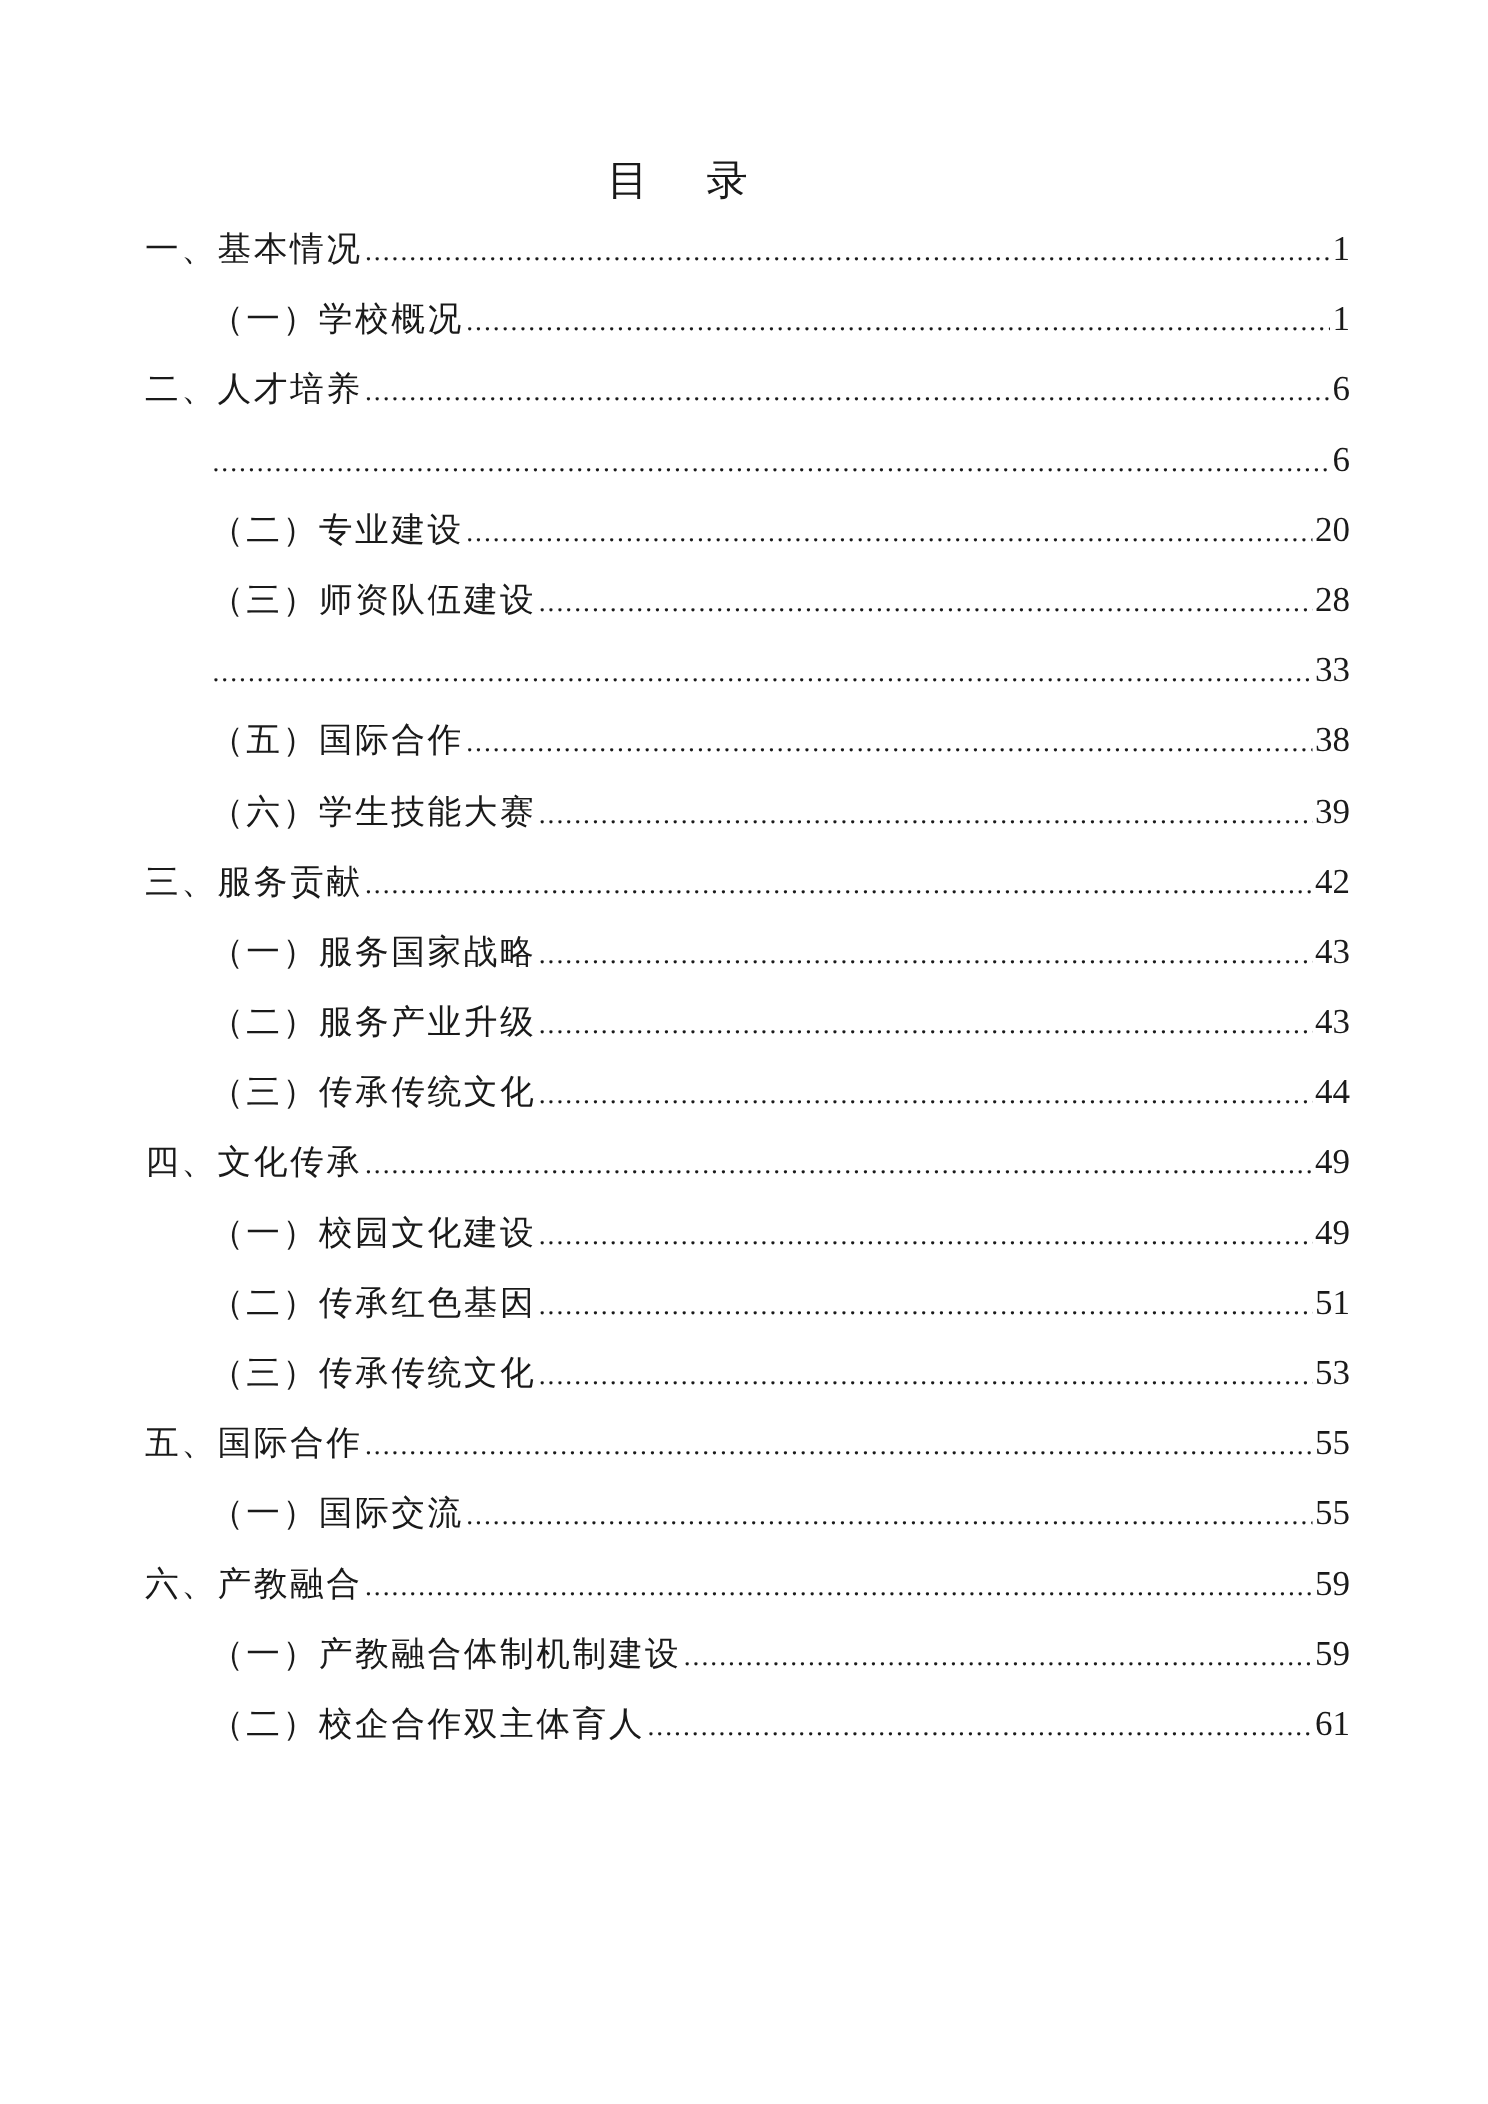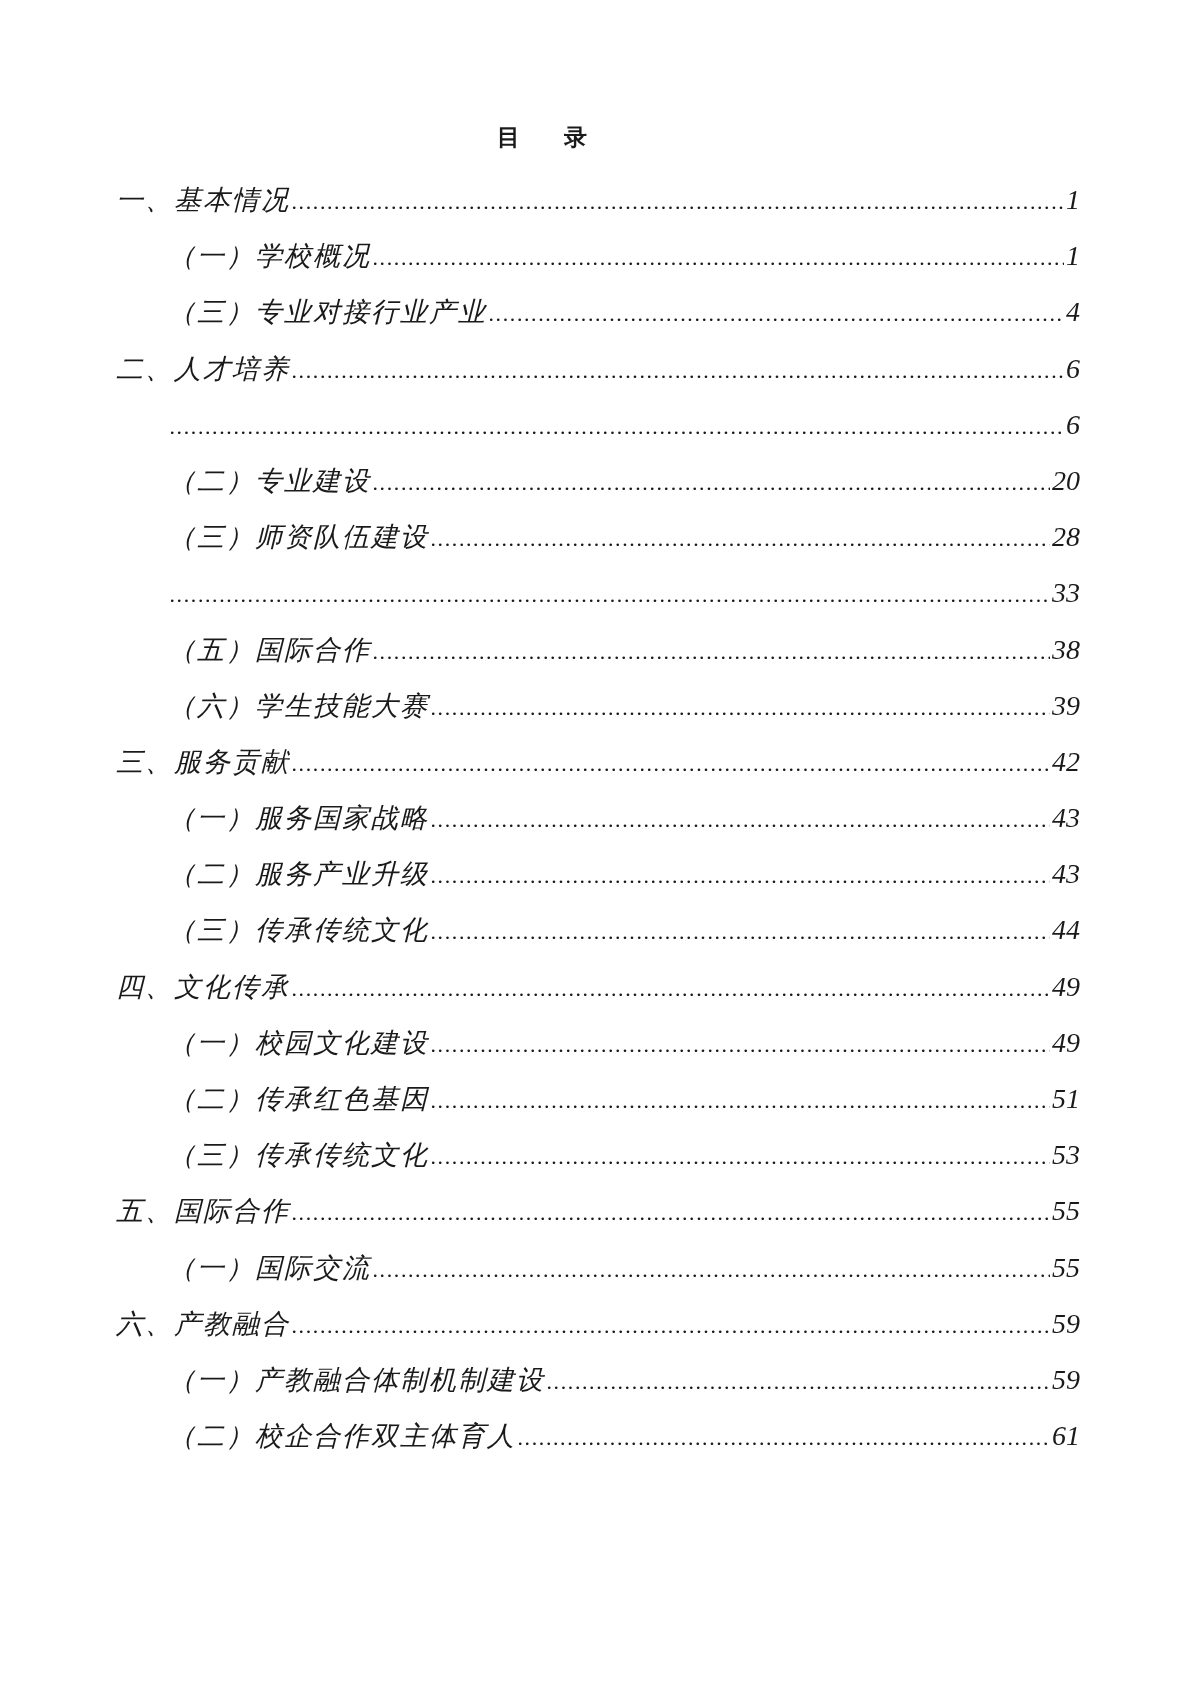--- a/index.html
+++ b/index.html
@@ -1,21 +1,21 @@
 <!DOCTYPE html>
 <html><head>
 <meta charset="utf-8">
 <style>
   html, body { margin:0; padding:0; background:#ffffff; }
   body { width:1190px; height:1683px; position:relative; overflow:hidden;
          font-family:"DejaVu Serif","Liberation Serif",serif; color:#1a1a1a; }
   .title { position:absolute; top:122px; left:0; width:1102px; text-align:center;
-           font-family:"DejaVu Sans","Liberation Sans",sans-serif; font-weight:bold;
-           font-size:23px; letter-spacing:18px; }
-  .toc { position:absolute; top:172px; left:116px; width:964px;font-style:italic; }
+           font-family:"DejaVu Sans","Liberation Sans",sans-serif; font-weight:normal;
+           font-size:33px; letter-spacing:18px; }
+  .toc { position:absolute; top:172px; left:116px; width:964px; }
   .row { display:flex; align-items:baseline; height:56.2px; font-size:27px; line-height:56px; }
   .row.sub { padding-left:52px; }
   .label { white-space:nowrap; letter-spacing:2px; }
   .leader { flex:1; overflow:hidden; white-space:nowrap; margin:0 2px;
             font-family:"Liberation Serif",serif; font-size:22px; letter-spacing:1.6px; }
   .leader::after { content:"....................................................................................................................................................................................................................................................."; }
   .page { font-family:"Liberation Serif",serif; font-size:28px; white-space:nowrap; }
 </style>
 </head>
 <body>
@@ -25,25 +25,20 @@
 <div class="toc" id="toc">
     <div class="row">
       <span class="label">一、基本情况</span>
       <span class="leader"></span>
       <span class="page">1</span>
     </div>
     <div class="row sub">
       <span class="label">（一）学校概况</span>
       <span class="leader"></span>
       <span class="page">1</span>
-    </div>
-    <div class="row sub">
-      <span class="label">（三）专业对接行业产业</span>
-      <span class="leader"></span>
-      <span class="page">4</span>
     </div>
     <div class="row">
       <span class="label">二、人才培养</span>
       <span class="leader"></span>
       <span class="page">6</span>
     </div>
     <div class="row sub">
       <span class="leader"></span>
       <span class="page">6</span>
     </div>

